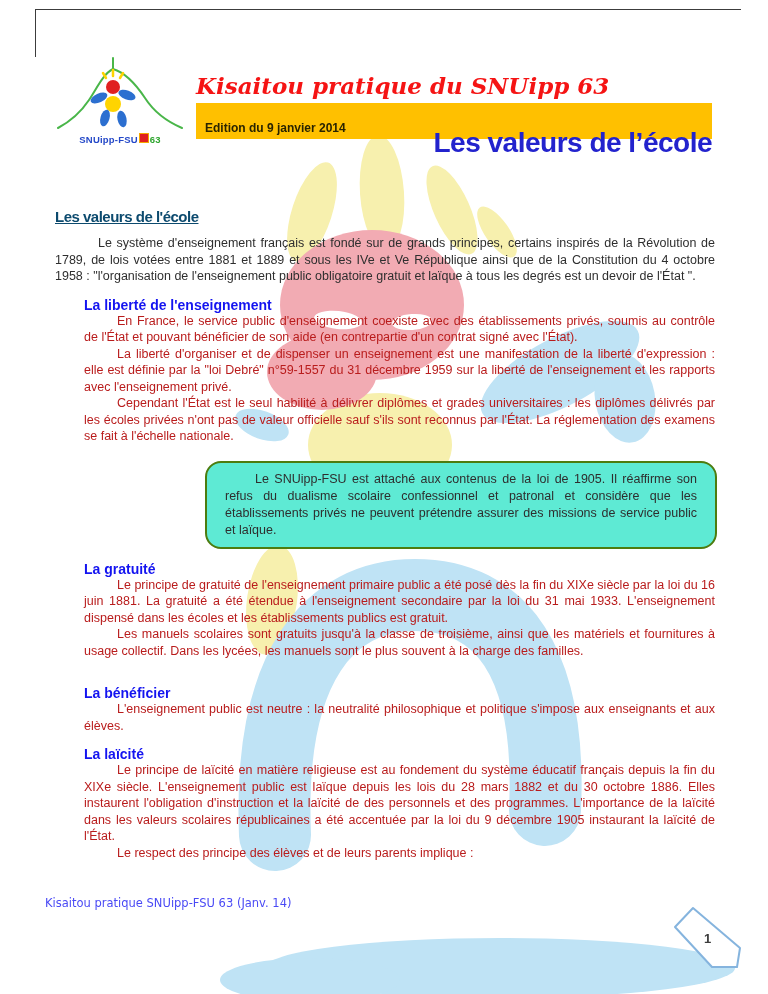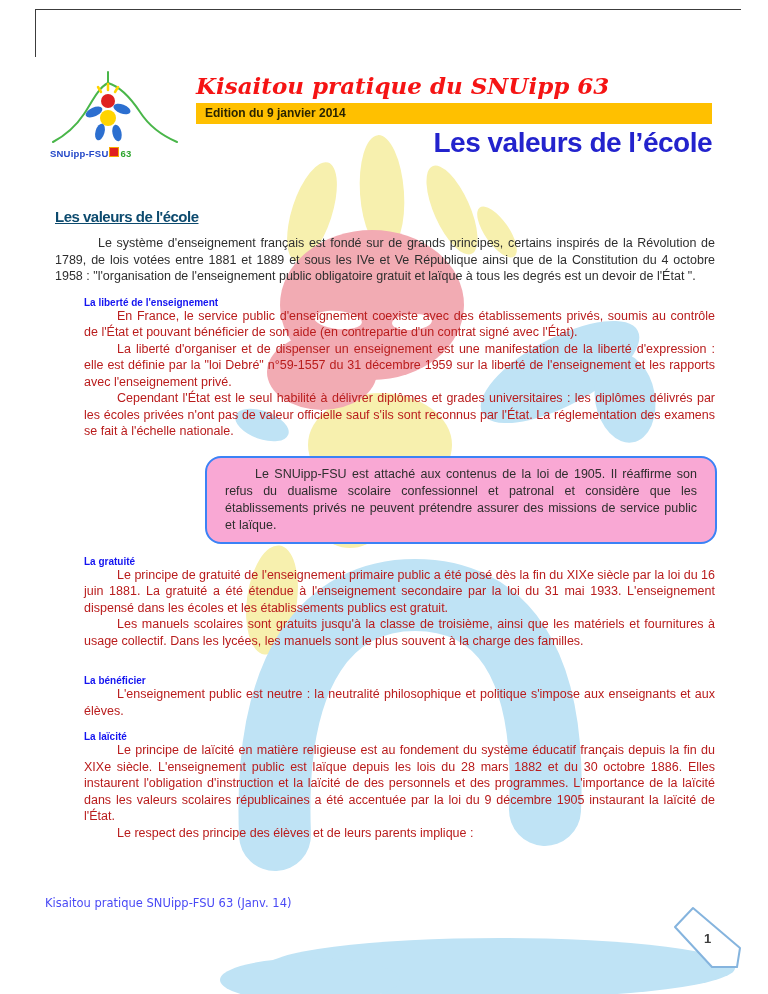--- a/index.html
+++ b/index.html
@@ -4,43 +4,43 @@
 <style>
   html,body{margin:0;padding:0;background:#ffffff;}
   .page{position:relative;width:768px;height:994px;background:#ffffff;overflow:hidden;
         font-family:"Liberation Sans",sans-serif;}
   .wm{position:absolute;left:0;top:0;z-index:0;}
   .content{position:relative;z-index:1;}
 
   .line-h{position:absolute;left:35px;top:9px;width:706px;height:1px;background:#3c3c3c;}
   .line-v{position:absolute;left:35px;top:9px;width:1px;height:48px;background:#3c3c3c;}
 
-  .logo{position:absolute;left:50px;top:70px;width:140px;}
+  .logo{position:absolute;left:50px;top:56px;width:140px;text-align:center;}
   .logo-caption{font-size:9.5px;font-weight:bold;margin-top:-3px;letter-spacing:0.2px;}
   .lc-blue{color:#2448C8;}
   .lc-sq{display:inline-block;width:8px;height:8px;background:#E02020;border:1px solid #F5A800;vertical-align:baseline;margin:0 1px;}
   .lc-green{color:#2DA52D;}
 
   .script-title{position:absolute;left:196px;top:72px;font-family:"DejaVu Serif",serif;
         font-style:italic;font-weight:bold;font-size:23px;color:#F51414;white-space:nowrap;}
   .edition-bar{position:absolute;left:196px;top:103px;width:507px;background:#FFC000;
-        color:#2A2400;font-size:12px;font-weight:bold;padding:3px 0 4px 9px;}
+        color:#2A2400;font-size:12px;font-weight:bold;padding:18px 0 4px 9px;}
   .doc-title{position:absolute;top:127px;right:56px;font-size:28px;font-weight:bold;
         color:#2323CD;letter-spacing:-0.5px;white-space:nowrap;}
 
   .main{position:absolute;left:55px;top:208px;width:660px;}
   h1.green{font-size:15px;font-weight:bold;color:#0c4a6e;margin:0 0 10px 0;letter-spacing:-0.5px;text-decoration:underline;}
   .intro{font-size:12.5px;line-height:16.5px;color:#2E2E2E;text-align:justify;text-indent:43px;margin:0;}
   .sections{margin-left:29px;}
   .sections section{margin:0;padding:0;}
-  h2.sub{font-size:10px;color:#1414F0;margin:12px 0 0 0;font-weight:bold;}
+  h2.sub{font-size:14px;color:#1414F0;margin:12px 0 0 0;font-weight:bold;}
   .sections section:nth-of-type(3) h2.sub{margin-top:26px;}
   .par{font-size:12.5px;line-height:16.5px;color:#b91c1c;text-align:justify;text-indent:33px;margin:0;}
 
-  .callout{margin:16px 0 2px 121px;width:472px;background:#f9a8d4;border:2px solid #3b82f6;
+  .callout{margin:16px 0 2px 121px;width:472px;background:#5eead4;border:2px solid #4d7c0f;
         border-radius:16px;padding:8px 18px;box-sizing:content-box;}
   .callout p{font-size:12.5px;line-height:17px;color:#2E2E2E;text-align:justify;text-indent:30px;margin:0;}
 
   .footer-text{position:absolute;left:45px;top:896px;font-size:11.5px;color:#4A4AF5;
         font-family:"DejaVu Sans",sans-serif;}
   .page-badge{position:absolute;left:630px;top:895px;}
 </style>
 </head>
 <body>
 

